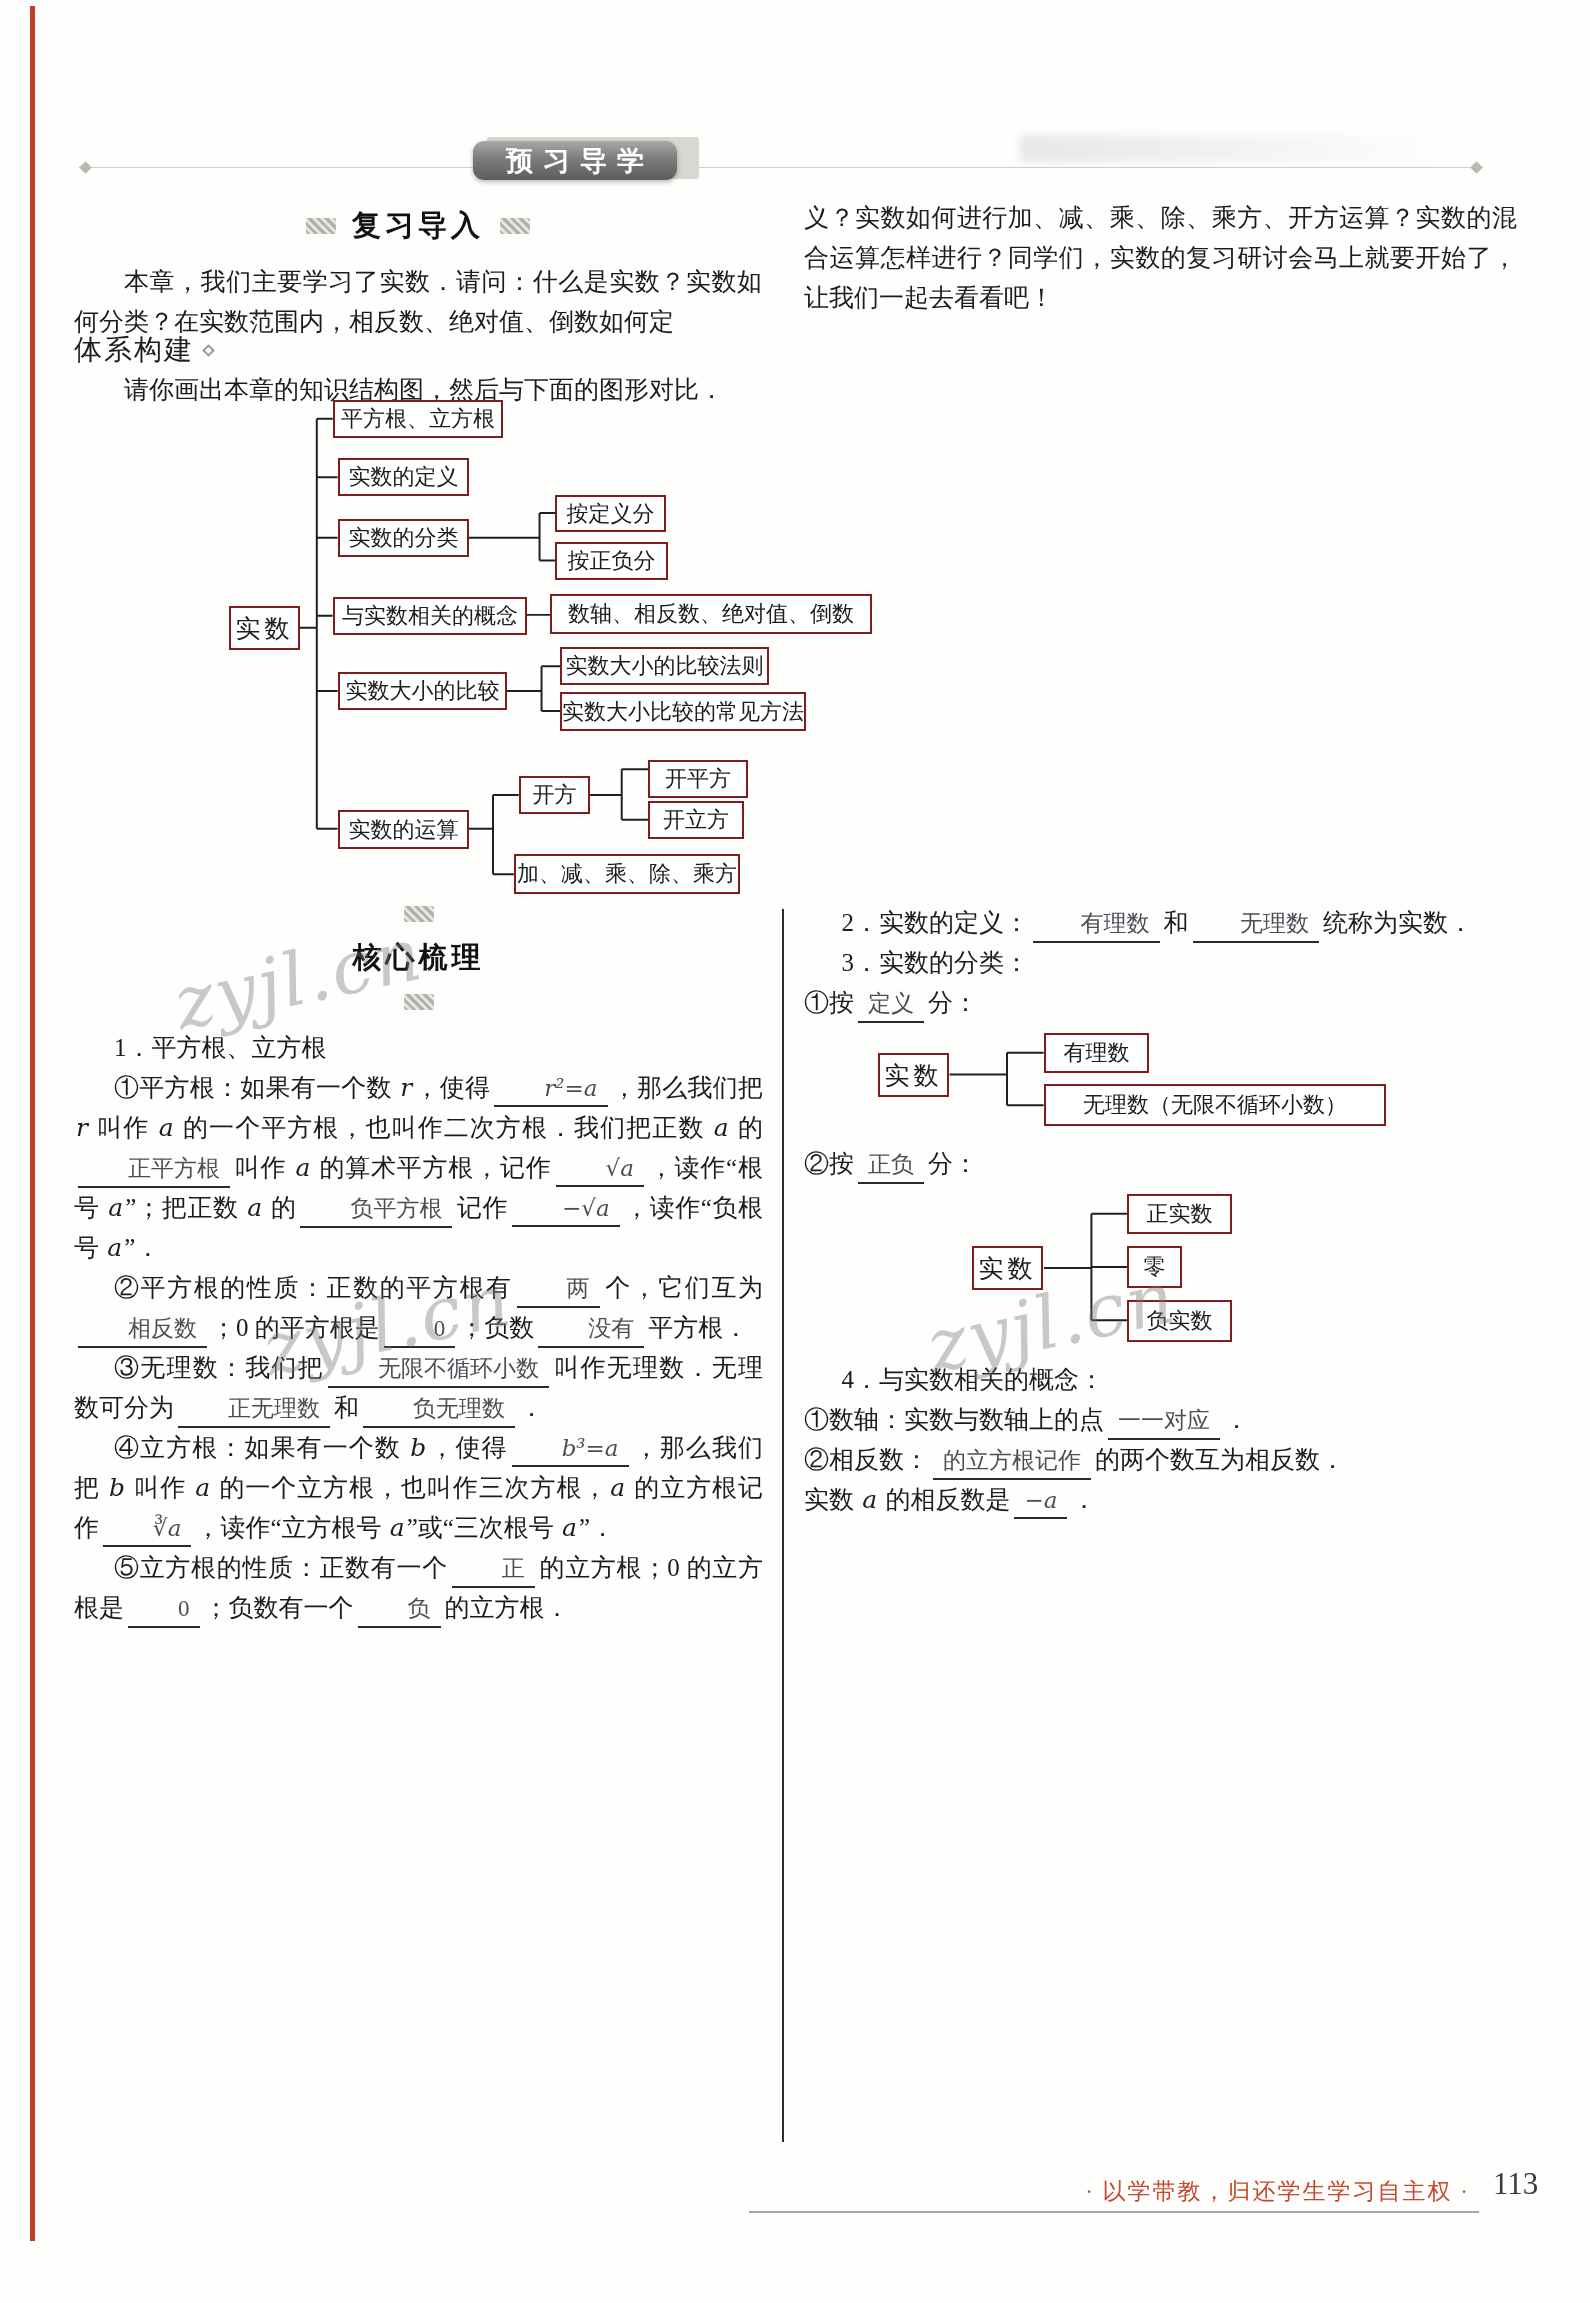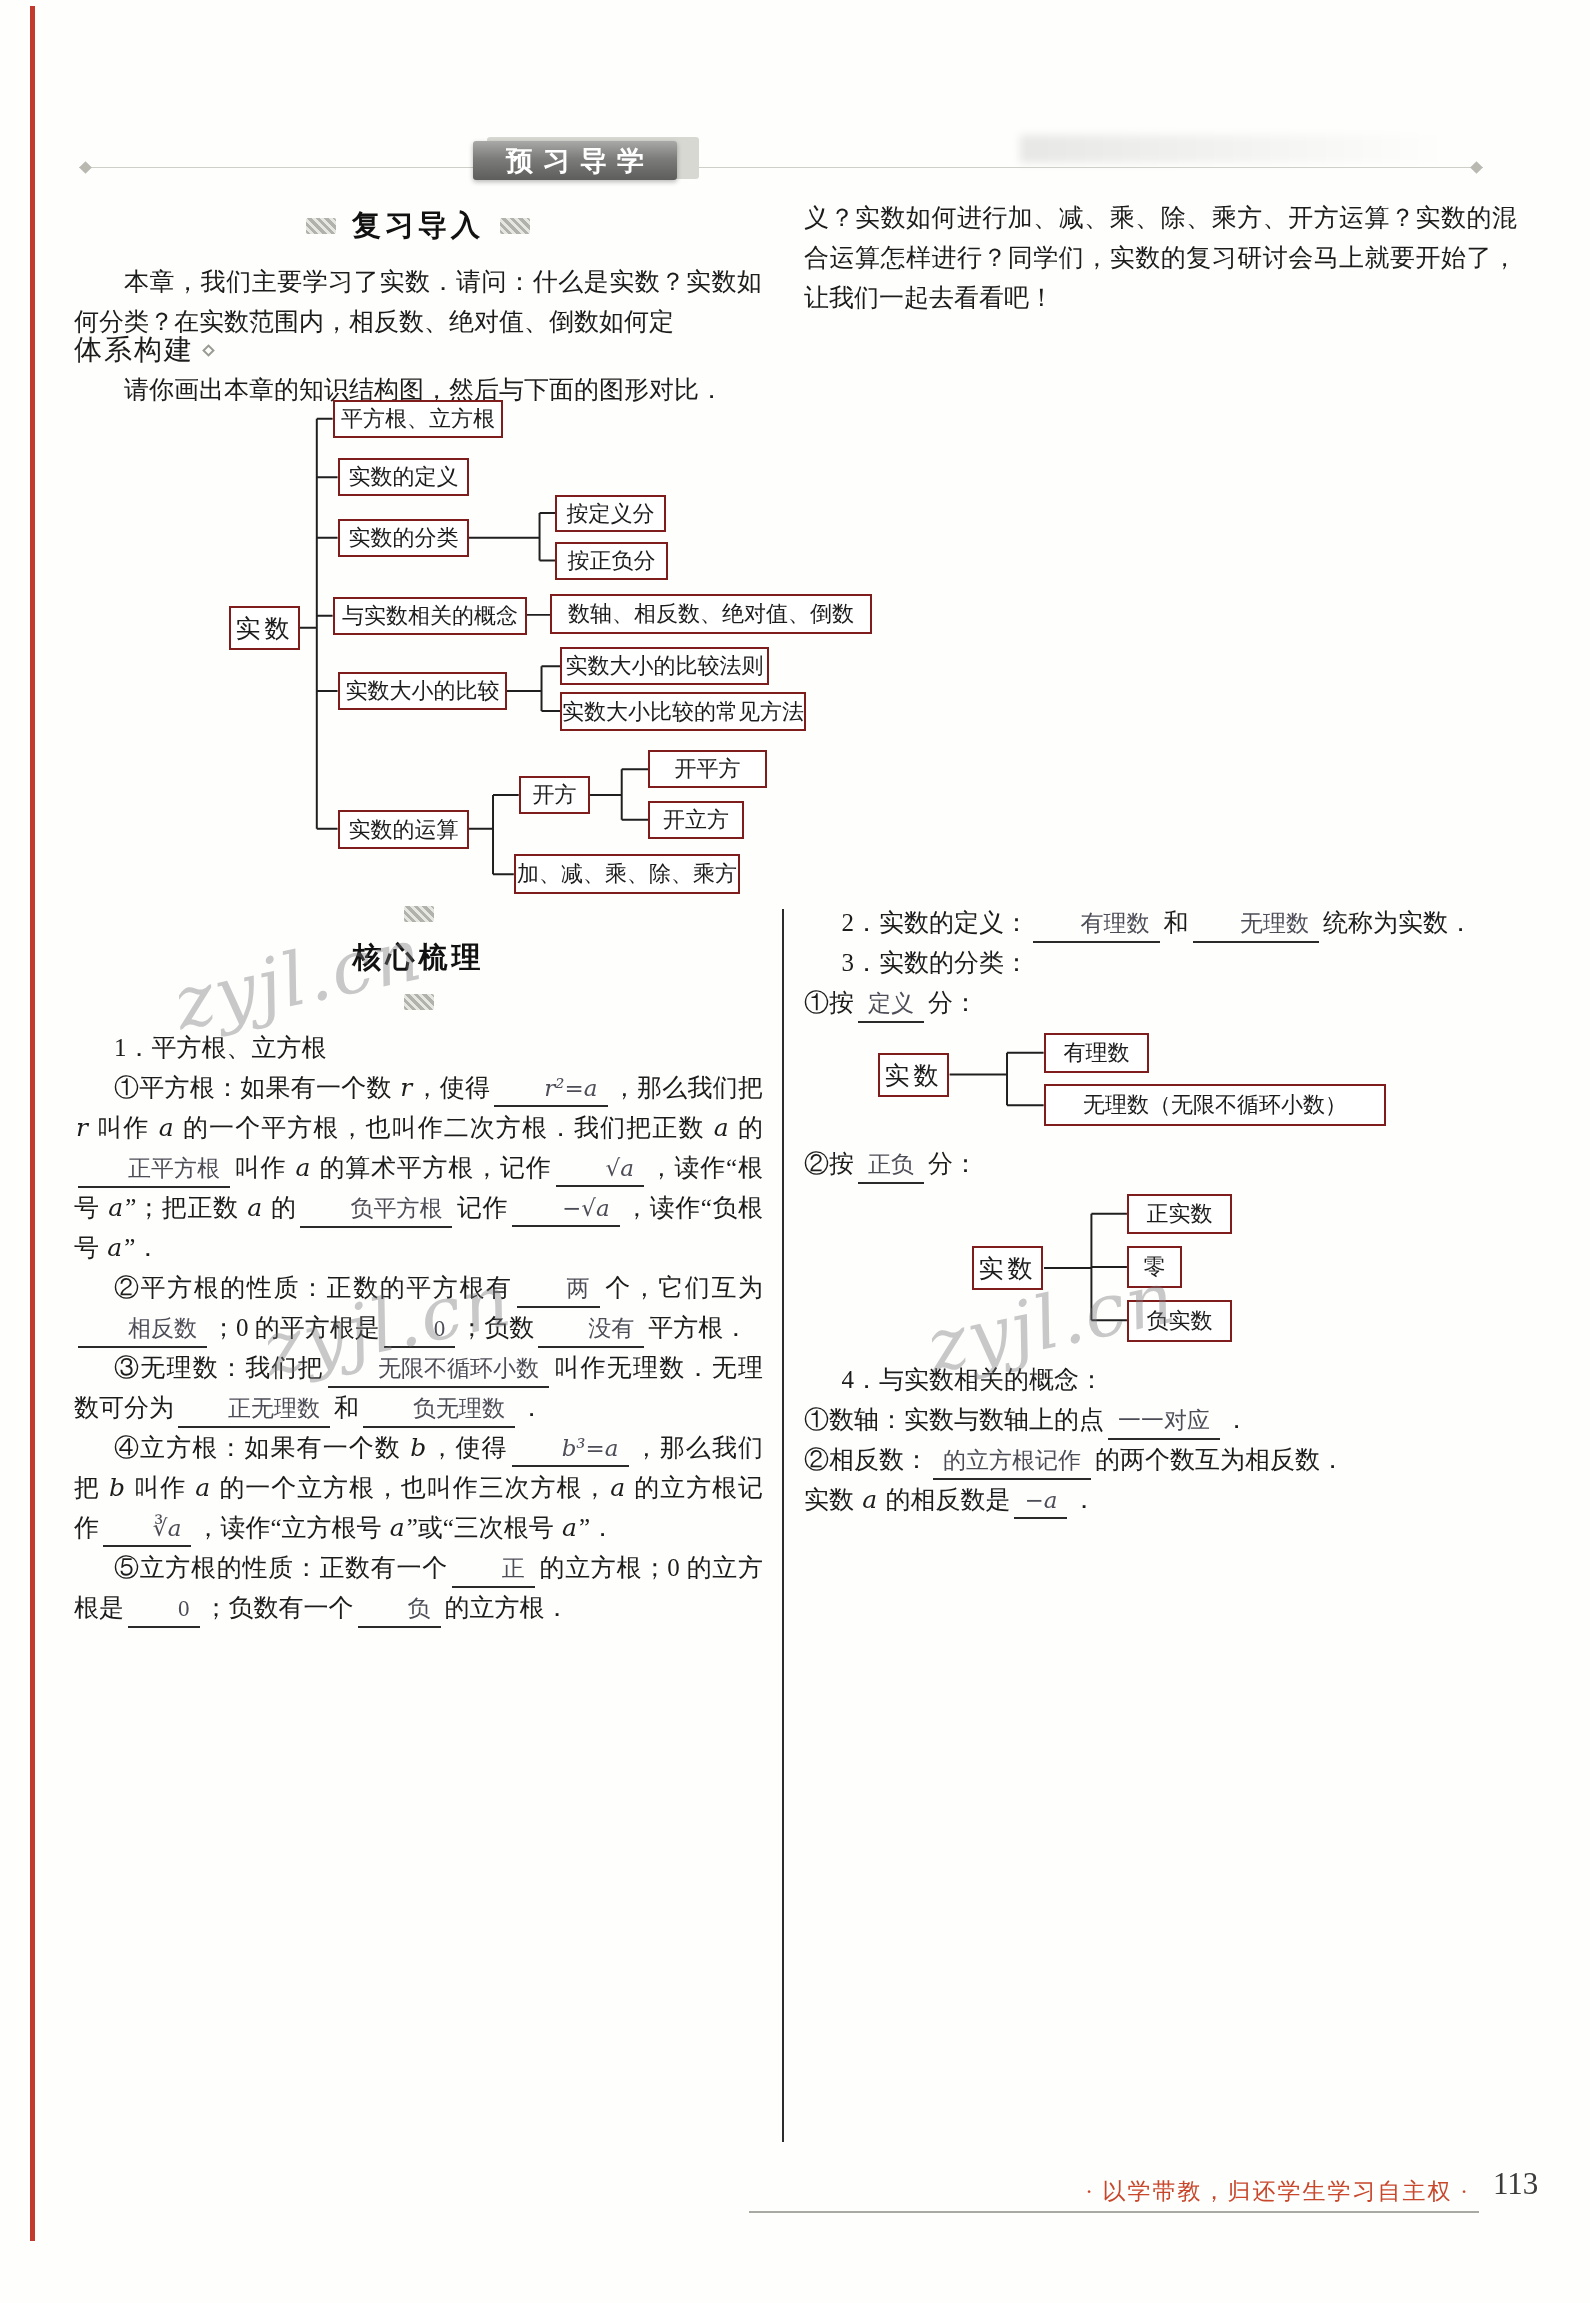--- a/index.html
+++ b/index.html
@@ -12,21 +12,21 @@
   .red-edge { position:absolute; left:30px; top:6px; width:5px; height:2235px; background:#c2392e; }
   .rule-line { position:absolute; left:79px; top:167px; width:1404px; height:1px; background:#cfcfc9; }
   .diamond { position:absolute; width:9px; height:9px; background:#b9b9b2; transform:rotate(45deg); }
   .d-left { left:81px; top:163px; }
   .d-right { left:1472px; top:163px; }
   .scan-shade { position:absolute; left:1020px; top:135px; width:426px; height:28px;
     background:linear-gradient(90deg, rgba(0,0,0,.09), rgba(0,0,0,0)); filter:blur(4px); }
   .banner-shadow { position:absolute; left:487px; top:137px; width:212px; height:42px; background:#d8d8d3; border-radius:3px; }
   .banner { position:absolute; left:473px; top:141px; width:204px; height:39px;
     background:linear-gradient(180deg,#a9a9a7 0%,#7c7c7a 45%,#5d5d5b 100%);
-    border-radius:3px; display:flex; align-items:center; justify-content:center;
+    border-radius:11px; display:flex; align-items:center; justify-content:center;
     color:#fff; font-size:27px; font-weight:bold; letter-spacing:10px; text-indent:10px;
     box-shadow:0 2px 5px rgba(0,0,0,.28); }
 
   .para { font-size:25px; line-height:40px; text-align:justify; }
   .indent2 { text-indent:2em; }
   .indent16 { text-indent:1.6em; }
   .indent15 { text-indent:1.5em; }
 
   .sec-heading { display:flex; align-items:center; justify-content:center; gap:16px;
     font-size:29px; font-weight:bold; letter-spacing:4px; color:#111; margin-bottom:16px; }
@@ -124,21 +124,21 @@
     <div class="node" style="left:338px;top:123px;width:131px;height:38px">实数的分类</div>
     <div class="node" style="left:555px;top:99px;width:111px;height:37px">按定义分</div>
     <div class="node" style="left:555px;top:146px;width:113px;height:38px">按正负分</div>
     <div class="node" style="left:333px;top:201px;width:194px;height:38px">与实数相关的概念</div>
     <div class="node" style="left:550px;top:198px;width:322px;height:40px">数轴、相反数、绝对值、倒数</div>
     <div class="node" style="left:338px;top:276px;width:169px;height:38px">实数大小的比较</div>
     <div class="node" style="left:560px;top:251px;width:209px;height:38px">实数大小的比较法则</div>
     <div class="node" style="left:560px;top:296px;width:246px;height:39px">实数大小比较的常见方法</div>
     <div class="node" style="left:338px;top:414px;width:131px;height:39px">实数的运算</div>
     <div class="node" style="left:519px;top:380px;width:71px;height:38px">开方</div>
-    <div class="node" style="left:648px;top:354px;width:119px;height:38px">开平方</div>
+    <div class="node" style="left:648px;top:364px;width:100px;height:38px">开平方</div>
     <div class="node" style="left:648px;top:405px;width:96px;height:38px">开立方</div>
     <div class="node" style="left:514px;top:458px;width:226px;height:40px">加、减、乘、除、乘方</div>
   </div>
 
   <div class="col-divider"></div>
 
   <section class="core-left">
     <h3 class="sec-heading">
       <span class="stamp"></span>
       <span>核心梳理</span>

